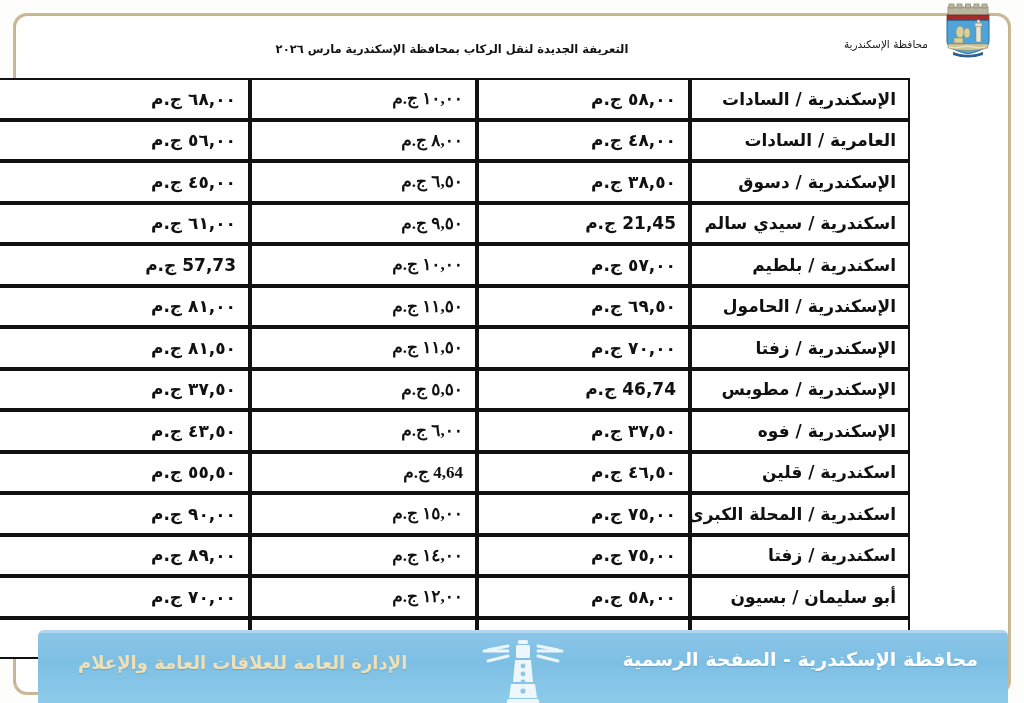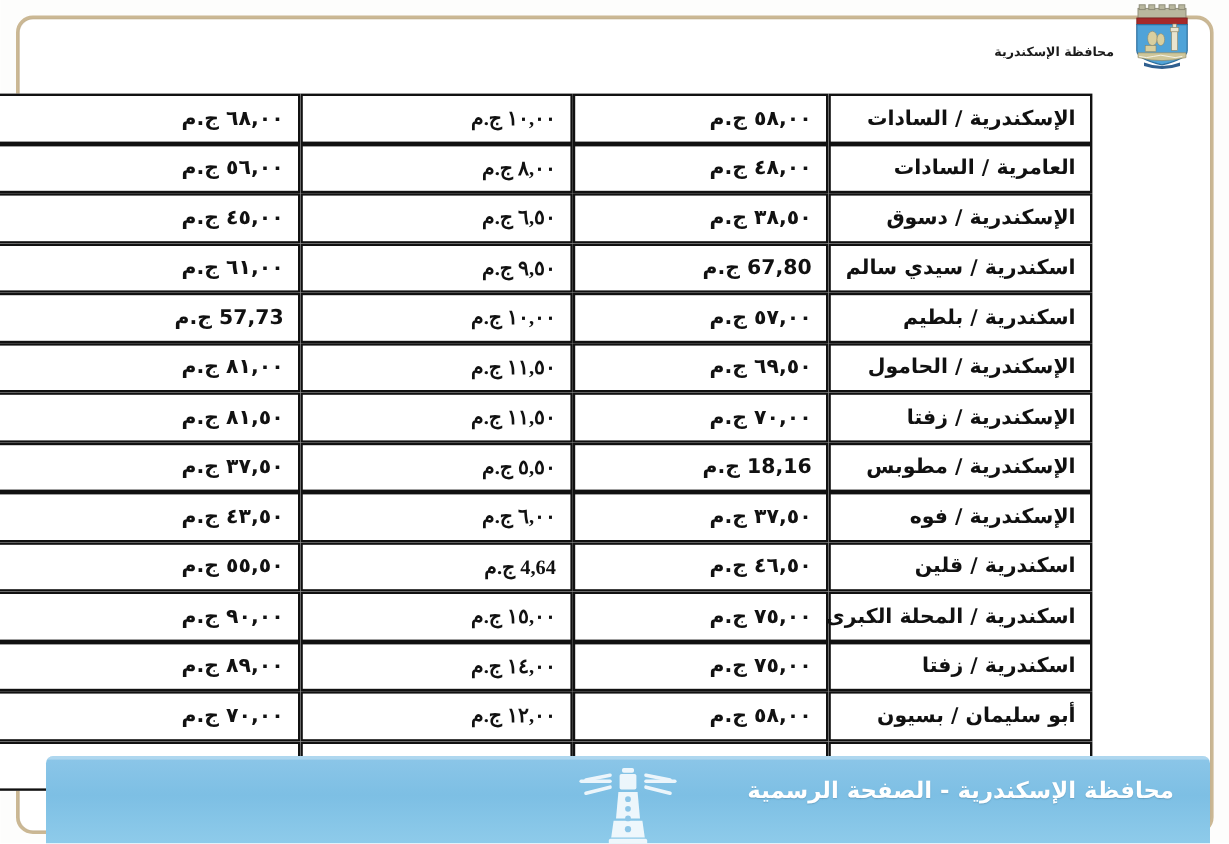--- a/index.html
+++ b/index.html
@@ -35,21 +35,21 @@
   .header{
     position:absolute;left:0;right:0;top:0;height:72px;
   }
   .crest{
     position:absolute; right:28px; top:2px;
     width:56px;height:56px;
   }
   .gov-label{
     position:absolute;
     right:96px; top:38px;
-    font-size:10.5px; font-weight:bold; color:#1a1a1a;
+    font-size:10.5px; font-weight:normal; color:#1a1a1a;
     letter-spacing:0;
     white-space:nowrap;
   }
   .doc-title{
     position:absolute;
     left:0;right:0;top:42px;
     text-align:center;
     font-size:11.5px;font-weight:bold;color:#111;
     white-space:nowrap;
   }
@@ -162,20 +162,23 @@
 
         <path d="M8 42 H48 V46 Q28 51 8 46 Z" fill="#cfc79a" stroke="#8b8362" stroke-width="0.5"></path>
         <path d="M9 45 q6 2 12 0 q6 -2 12 0 q6 2 12 0" fill="none" stroke="#ffffff" stroke-width="0.8" opacity=".8"></path>
 
         <path d="M13 50 Q28 56 43 50 L43 53 Q28 58 13 53 Z" fill="#2f5f8f"></path>
       </svg>
     </div>
 
     <div class="gov-label">محافظة الإسكندرية</div>
 
+    <div class="doc-title">
+      <span class="shift">التعريفة الجديدة لنقل الركاب بمحافظة الإسكندرية مارس ٢٠٢٦</span>
+    </div>
   </div>
 
   <div class="table-wrap">
     <table class="fares">
       <tbody id="fares-body">
           <tr>
             <td class="c-route shaded">الإسكندرية / السادات</td>
             <td class="c-a shaded">٥٨,٠٠ ج.م</td>
             <td class="c-b">١٠,٠٠ ج.م</td>
             <td class="c-total">٦٨,٠٠ ج.م</td>
@@ -187,21 +190,21 @@
             <td class="c-total">٥٦,٠٠ ج.م</td>
           </tr>
           <tr>
             <td class="c-route">الإسكندرية / دسوق</td>
             <td class="c-a">٣٨,٥٠ ج.م</td>
             <td class="c-b">٦,٥٠ ج.م</td>
             <td class="c-total">٤٥,٠٠ ج.م</td>
           </tr>
           <tr>
             <td class="c-route">اسكندرية / سيدي سالم</td>
-            <td class="c-a">67,80 ج.م</td>
+            <td class="c-a">21,45 ج.م</td>
             <td class="c-b">٩,٥٠ ج.م</td>
             <td class="c-total">٦١,٠٠ ج.م</td>
           </tr>
           <tr>
             <td class="c-route">اسكندرية / بلطيم</td>
             <td class="c-a">٥٧,٠٠ ج.م</td>
             <td class="c-b">١٠,٠٠ ج.م</td>
             <td class="c-total">57,73 ج.م</td>
           </tr>
           <tr>
@@ -211,21 +214,21 @@
             <td class="c-total">٨١,٠٠ ج.م</td>
           </tr>
           <tr>
             <td class="c-route">الإسكندرية / زفتا</td>
             <td class="c-a">٧٠,٠٠ ج.م</td>
             <td class="c-b">١١,٥٠ ج.م</td>
             <td class="c-total">٨١,٥٠ ج.م</td>
           </tr>
           <tr>
             <td class="c-route">الإسكندرية / مطوبس</td>
-            <td class="c-a">18,16 ج.م</td>
+            <td class="c-a">46,74 ج.م</td>
             <td class="c-b">٥,٥٠ ج.م</td>
             <td class="c-total">٣٧,٥٠ ج.م</td>
           </tr>
           <tr>
             <td class="c-route">الإسكندرية / فوه</td>
             <td class="c-a">٣٧,٥٠ ج.م</td>
             <td class="c-b">٦,٠٠ ج.م</td>
             <td class="c-total">٤٣,٥٠ ج.م</td>
           </tr>
           <tr>
@@ -293,15 +296,16 @@
         </g>
 
         <g stroke="#ffffff" stroke-width="3" opacity=".85" stroke-linecap="round" fill="none">
           <path d="M74 10 L94 14"></path>
           <path d="M74 15 L98 15"></path>
           <path d="M74 20 L94 25"></path>
         </g>
       </svg>
     </div>
 
+    <div class="footer-left">الإدارة العامة للعلاقات العامة والإعلام</div>
   </div>
 
 </div>
 
 </body></html>

